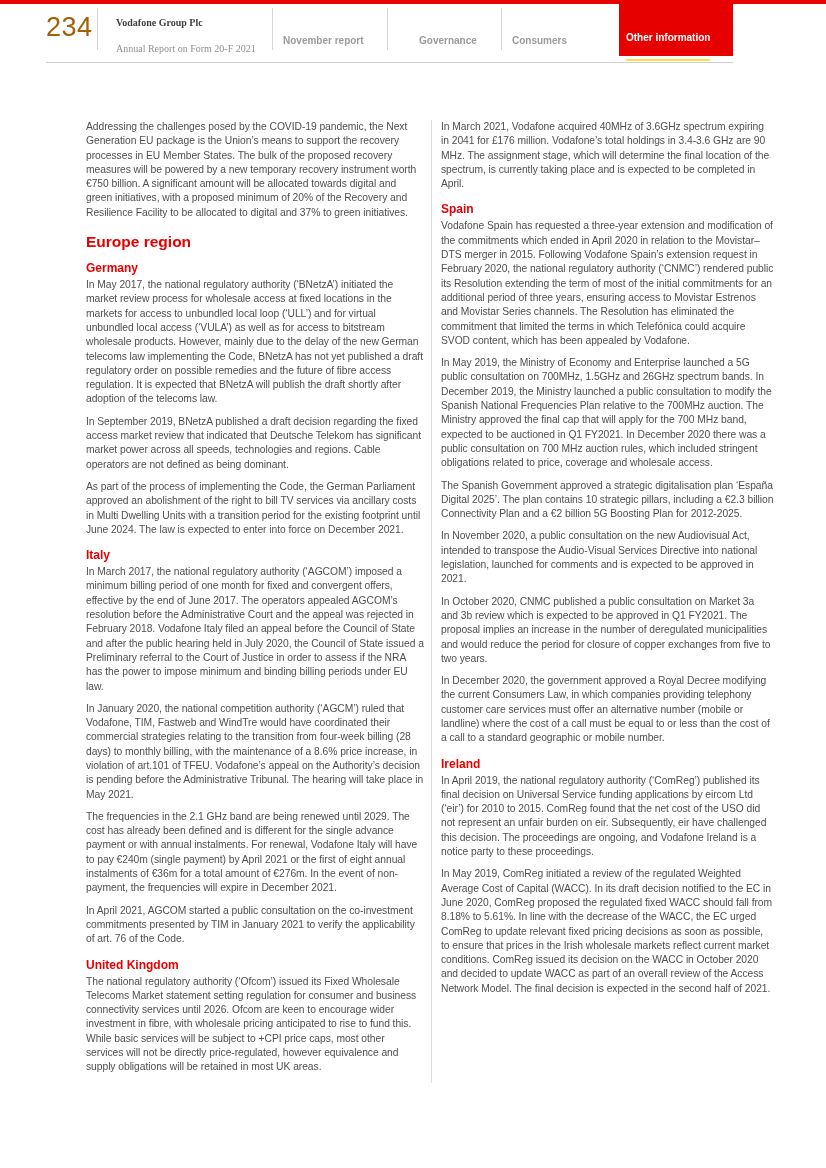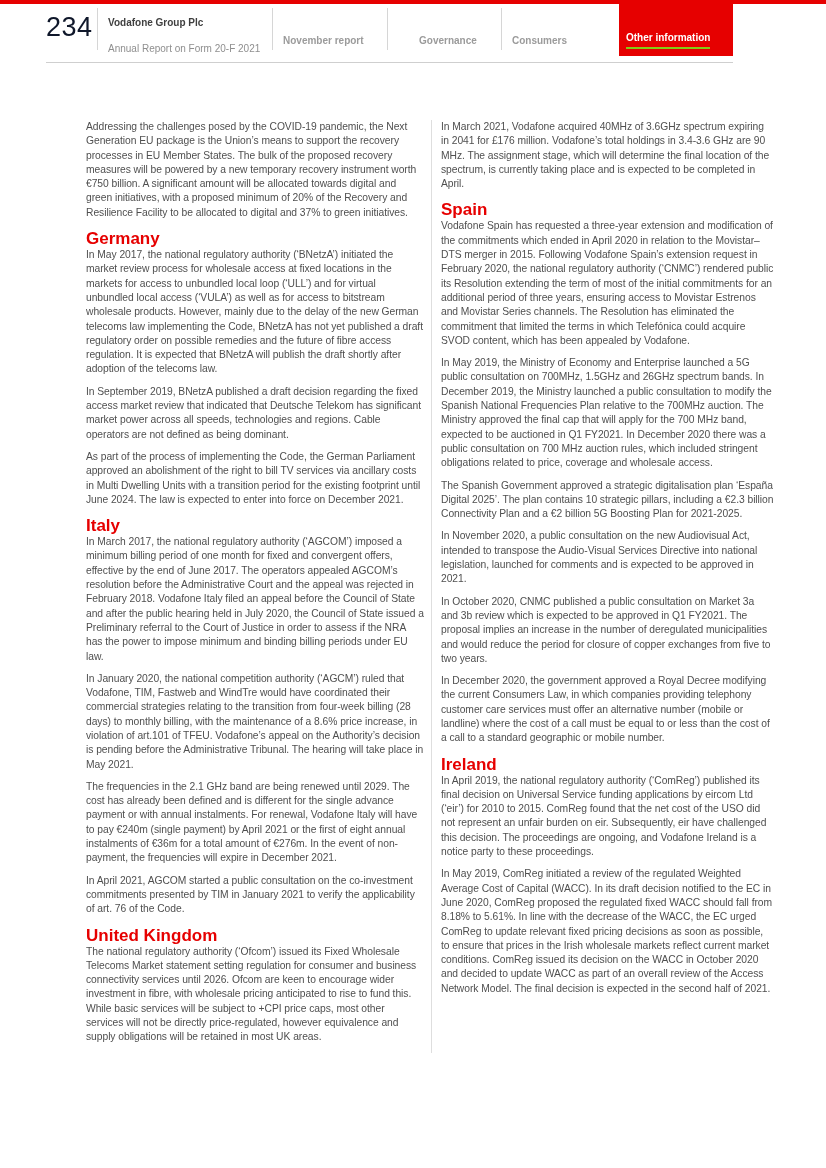--- a/index.html
+++ b/index.html
@@ -14,51 +14,51 @@
 
   
   .top-rule {
     position: absolute; top: 0; left: 0;
     width: 826px; height: 4px;
     background: #e60000;
   }
   .header { position: relative; height: 62px; }
   .page-number {
     position: absolute; left: 46px; top: 12px;
-    font-size: 27px; color: #0f172a; letter-spacing: 0.5px;
+    font-size: 27px; color: #a16207; letter-spacing: 0.5px;
   }
   .vdiv {
     position: absolute; top: 8px; height: 42px; width: 1px;
     background: #d6d6d6;
   }
   .d1 { left: 97px; }
   .d2 { left: 272px; }
   .d3 { left: 387px; }
   .d4 { left: 501px; }
-  .company { position: absolute; left: 108px; top: 17px; }
+  .company { position: absolute; left: 116px; top: 17px; font-family: Liberation Serif, serif; }
   .company-name { font-size: 10px; font-weight: bold; color: #3f3f3f; }
   .report-title { font-size: 10px; color: #8f8f8f; margin-top: 15px; }
   .tab {
     position: absolute; top: 35px;
     font-size: 10px; font-weight: bold; color: #9b9b9b;
     cursor: pointer;
   }
   .t1 { left: 283px; }
   .t2 { left: 419px; }
   .t3 { left: 512px; }
   .active-tab {
     position: absolute; left: 619px; top: 0;
     width: 114px; height: 56px;
     background: #e60000; cursor: pointer;
   }
   .active-tab-label {
     position: absolute; left: 7px; top: 32px;
     font-size: 10px; font-weight: bold; color: #ffffff;
-    padding-bottom: 4px;
-    border-bottom: 2px solid #84cc16;
+    padding-bottom: 16px;
+    border-bottom: 2px solid #fde047;
     white-space: nowrap;
   }
   .header-rule {
     margin-left: 46px;
     width: 687px; height: 1px;
     background: #cfcfcf;
   }
 
   
   .content {
@@ -82,21 +82,21 @@
     letter-spacing: -0.05px;
     color: #4f4f4f;
   }
   h2.section-heading {
     margin: 13px 0 6px;
     font-size: 15.5px; line-height: 17px;
     color: #e60000; font-weight: bold;
   }
   h3.country-heading {
     margin: 12px 0 3px;
-    font-size: 17px; line-height: 13px;
+    font-size: 12px; line-height: 13px;
     color: #e60000; font-weight: bold;
   }
 </style>
 </head>
 <body>
 
 <div class="page">
 
   <div class="top-rule"></div>
 
@@ -117,41 +117,42 @@
       <span class="active-tab-label">Other information</span>
     </div>
   </header>
 
   <div class="header-rule"></div>
 
   <main class="content">
 
     <div class="col-left">
       <p class="body-para">Addressing the challenges posed by the COVID-19 pandemic, the Next Generation EU package is the Union’s means to support the recovery processes in EU Member States. The bulk of the proposed recovery measures will be powered by a new temporary recovery instrument worth €750 billion. A significant amount will be allocated towards digital and green initiatives, with a proposed minimum of 20% of the Recovery and Resilience Facility to be allocated to digital and 37% to green initiatives.</p>
+      <h2 class="section-heading">Europe region</h2>
       <h3 class="country-heading">Germany</h3>
       <p class="body-para">In May 2017, the national regulatory authority (‘BNetzA’) initiated the market review process for wholesale access at fixed locations in the markets for access to unbundled local loop (‘ULL’) and for virtual unbundled local access (‘VULA’) as well as for access to bitstream wholesale products. However, mainly due to the delay of the new German telecoms law implementing the Code, BNetzA has not yet published a draft regulatory order on possible remedies and the future of fibre access regulation. It is expected that BNetzA will publish the draft shortly after adoption of the telecoms law.</p>
       <p class="body-para">In September 2019, BNetzA published a draft decision regarding the fixed access market review that indicated that Deutsche Telekom has significant market power across all speeds, technologies and regions. Cable operators are not defined as being dominant.</p>
       <p class="body-para">As part of the process of implementing the Code, the German Parliament approved an abolishment of the right to bill TV services via ancillary costs in Multi Dwelling Units with a transition period for the existing footprint until June 2024. The law is expected to enter into force on December 2021.</p>
       <h3 class="country-heading">Italy</h3>
       <p class="body-para">In March 2017, the national regulatory authority (‘AGCOM’) imposed a minimum billing period of one month for fixed and convergent offers, effective by the end of June 2017. The operators appealed AGCOM’s resolution before the Administrative Court and the appeal was rejected in February 2018. Vodafone Italy filed an appeal before the Council of State and after the public hearing held in July 2020, the Council of State issued a Preliminary referral to the Court of Justice in order to assess if the NRA has the power to impose minimum and binding billing periods under EU law.</p>
       <p class="body-para">In January 2020, the national competition authority (‘AGCM’) ruled that Vodafone, TIM, Fastweb and WindTre would have coordinated their commercial strategies relating to the transition from four-week billing (28 days) to monthly billing, with the maintenance of a 8.6% price increase, in violation of art.101 of TFEU. Vodafone’s appeal on the Authority’s decision is pending before the Administrative Tribunal. The hearing will take place in May 2021.</p>
       <p class="body-para">The frequencies in the 2.1 GHz band are being renewed until 2029. The cost has already been defined and is different for the single advance payment or with annual instalments. For renewal, Vodafone Italy will have to pay €240m (single payment) by April 2021 or the first of eight annual instalments of €36m for a total amount of €276m. In the event of non-payment, the frequencies will expire in December 2021.</p>
       <p class="body-para">In April 2021, AGCOM started a public consultation on the co-investment commitments presented by TIM in January 2021 to verify the applicability of art. 76 of the Code.</p>
       <h3 class="country-heading">United Kingdom</h3>
       <p class="body-para">The national regulatory authority (‘Ofcom’) issued its Fixed Wholesale Telecoms Market statement setting regulation for consumer and business connectivity services until 2026. Ofcom are keen to encourage wider investment in fibre, with wholesale pricing anticipated to rise to fund this. While basic services will be subject to +CPI price caps, most other services will not be directly price-regulated, however equivalence and supply obligations will be retained in most UK areas.</p>
     </div>
 
     <div class="col-divider"></div>
 
     <div class="col-right">
       <p class="body-para">In March 2021, Vodafone acquired 40MHz of 3.6GHz spectrum expiring in 2041 for £176 million. Vodafone’s total holdings in 3.4-3.6 GHz are 90 MHz. The assignment stage, which will determine the final location of the spectrum, is currently taking place and is expected to be completed in April.</p>
       <h3 class="country-heading">Spain</h3>
       <p class="body-para">Vodafone Spain has requested a three-year extension and modification of the commitments which ended in April 2020 in relation to the Movistar–DTS merger in 2015. Following Vodafone Spain’s extension request in February 2020, the national regulatory authority (‘CNMC’) rendered public its Resolution extending the term of most of the initial commitments for an additional period of three years, ensuring access to Movistar Estrenos and Movistar Series channels. The Resolution has eliminated the commitment that limited the terms in which Telefónica could acquire SVOD content, which has been appealed by Vodafone.</p>
       <p class="body-para">In May 2019, the Ministry of Economy and Enterprise launched a 5G public consultation on 700MHz, 1.5GHz and 26GHz spectrum bands. In December 2019, the Ministry launched a public consultation to modify the Spanish National Frequencies Plan relative to the 700MHz auction. The Ministry approved the final cap that will apply for the 700 MHz band, expected to be auctioned in Q1 FY2021. In December 2020 there was a public consultation on 700 MHz auction rules, which included stringent obligations related to price, coverage and wholesale access.</p>
-      <p class="body-para">The Spanish Government approved a strategic digitalisation plan ‘España Digital 2025’. The plan contains 10 strategic pillars, including a €2.3 billion Connectivity Plan and a €2 billion 5G Boosting Plan for 2021-2025.</p>
+      <p class="body-para">The Spanish Government approved a strategic digitalisation plan ‘España Digital 2025’. The plan contains 10 strategic pillars, including a €2.3 billion Connectivity Plan and a €2 billion 5G Boosting Plan for 2012-2025.</p>
       <p class="body-para">In November 2020, a public consultation on the new Audiovisual Act, intended to transpose the Audio-Visual Services Directive into national legislation, launched for comments and is expected to be approved in 2021.</p>
       <p class="body-para">In October 2020, CNMC published a public consultation on Market 3a and 3b review which is expected to be approved in Q1 FY2021. The proposal implies an increase in the number of deregulated municipalities and would reduce the period for closure of copper exchanges from five to two years.</p>
       <p class="body-para">In December 2020, the government approved a Royal Decree modifying the current Consumers Law, in which companies providing telephony customer care services must offer an alternative number (mobile or landline) where the cost of a call must be equal to or less than the cost of a call to a standard geographic or mobile number.</p>
       <h3 class="country-heading">Ireland</h3>
       <p class="body-para">In April 2019, the national regulatory authority (‘ComReg’) published its final decision on Universal Service funding applications by eircom Ltd (‘eir’) for 2010 to 2015. ComReg found that the net cost of the USO did not represent an unfair burden on eir. Subsequently, eir have challenged this decision. The proceedings are ongoing, and Vodafone Ireland is a notice party to these proceedings.</p>
       <p class="body-para">In May 2019, ComReg initiated a review of the regulated Weighted Average Cost of Capital (WACC). In its draft decision notified to the EC in June 2020, ComReg proposed the regulated fixed WACC should fall from 8.18% to 5.61%. In line with the decrease of the WACC, the EC urged ComReg to update relevant fixed pricing decisions as soon as possible, to ensure that prices in the Irish wholesale markets reflect current market conditions. ComReg issued its decision on the WACC in October 2020 and decided to update WACC as part of an overall review of the Access Network Model. The final decision is expected in the second half of 2021.</p>
     </div>
 
   </main>
 </div>

